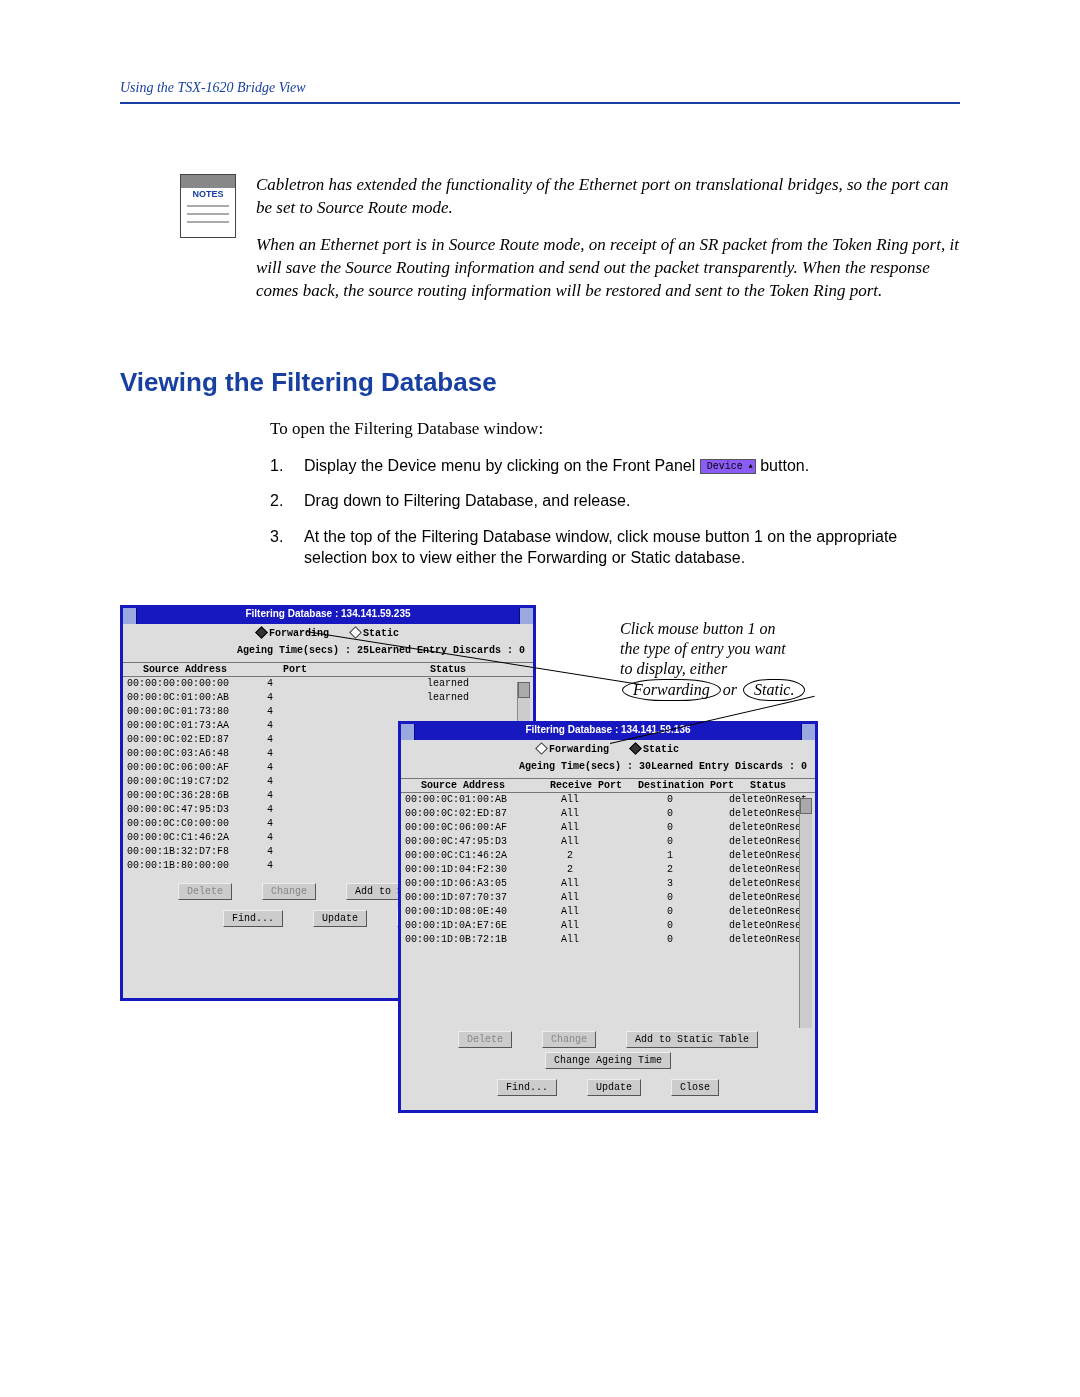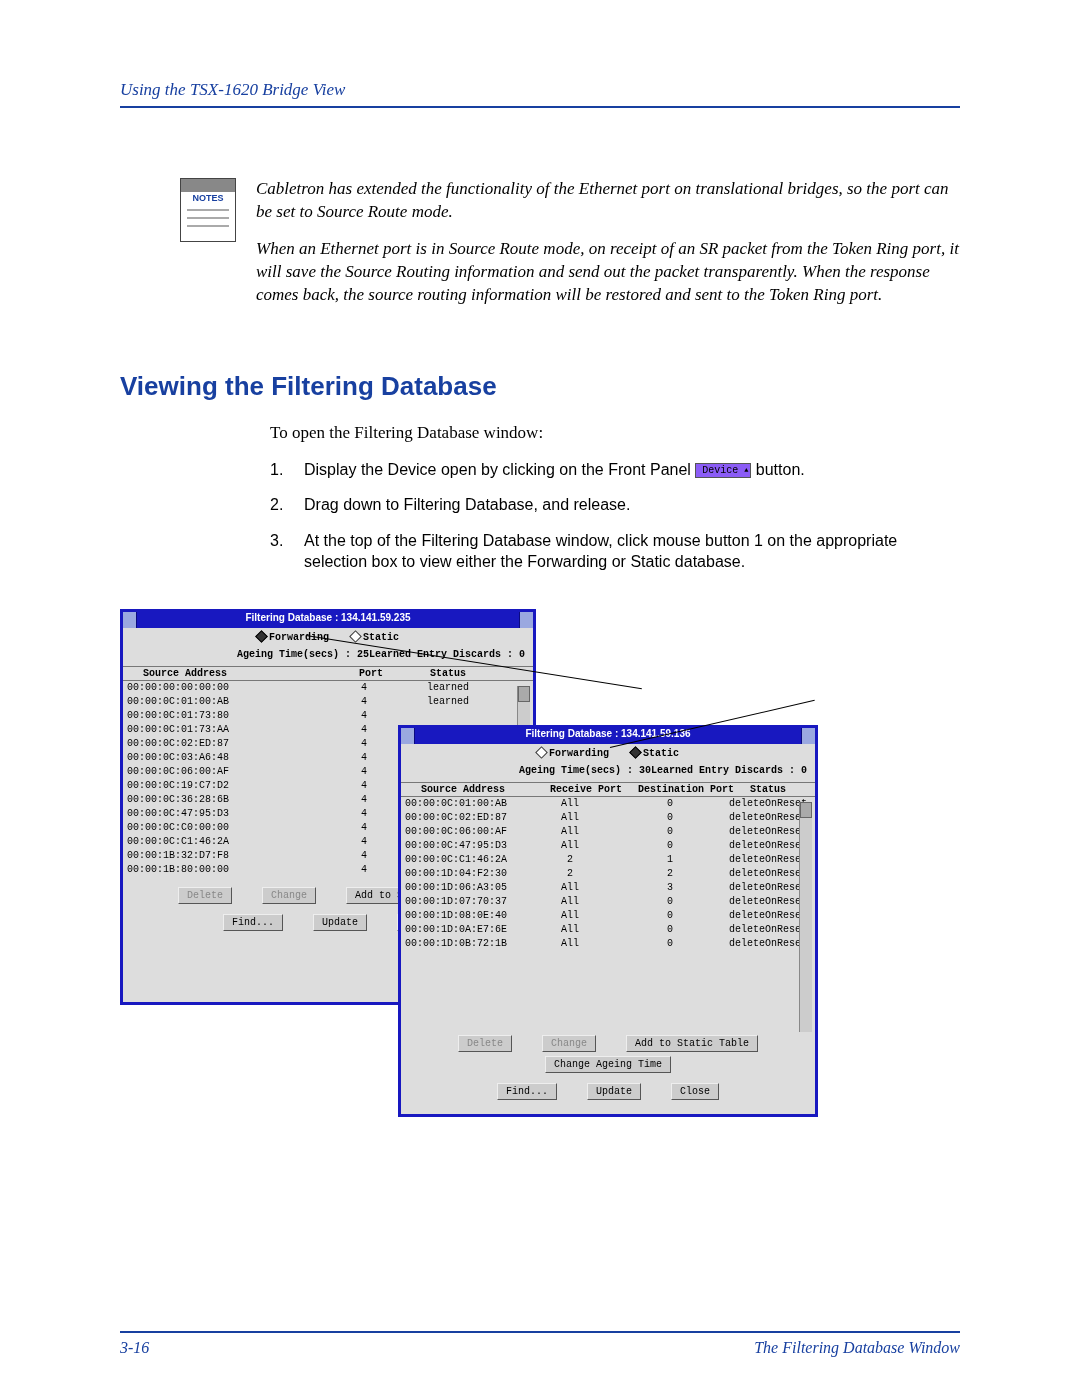--- a/index.html
+++ b/index.html
@@ -12,21 +12,21 @@
     position: relative;
   }
   .page {
     padding: 80px 120px 40px 120px;
     position: relative;
     height: 100%;
   }
   .running-header {
     color: #1840a0;
     font-style: italic;
-    font-size: 17px;
+    font-size: 14px;
     border-bottom: 2px solid #1840a0;
     padding-bottom: 6px;
     margin-bottom: 70px;
   }
   .note-block {
     display: flex;
     gap: 20px;
     margin-bottom: 50px;
     padding-left: 60px;
   }
@@ -78,21 +78,21 @@
   .win .titlebar .tcorner-l { left:0; border-right:1px solid #0a0a80;}
   .win .titlebar .tcorner-r { right:0; border-left:1px solid #0a0a80;}
   .radio-row { text-align:center; padding:4px 0; font: bold 10px 'Courier New',monospace; }
   .radio { display:inline-block; padding:0 8px; cursor:pointer; }
   .radio .dia { display:inline-block; width:9px; height:9px; border:1px solid #333; transform:rotate(45deg); margin-right:3px; vertical-align:-1px; background:#fff;}
   .radio.sel .dia { background:#333; border-color:#000; }
   .stats-row { display:flex; justify-content:flex-end; padding:2px 8px 6px; font: bold 10px 'Courier New',monospace;}
   .tbl-head { display:flex; border-top:1px solid #777; border-bottom:1px solid #777; font-weight:bold; padding:1px 20px;}
   .tbl-body { padding:0 4px; overflow:hidden;}
   .tbl-row { display:flex; padding:0; line-height:14px;}
-  .fwd .c-addr{flex:0 0 140px;} .fwd .c-port{flex:0 0 100px; text-align:right;font-family:Liberation Mono, monospace;} .fwd .c-stat{flex:1; text-align:center;}
+  .fwd .c-addr{flex:0 0 140px;} .fwd .c-port{flex:0 0 100px; text-align:left;font-family:Liberation Mono, monospace;} .fwd .c-stat{flex:1; text-align:center;}
   .sta .c-addr{flex:0 0 120px;} .sta .c-rp{flex:0 0 90px; text-align:center;} .sta .c-dp{flex:0 0 110px; text-align:center;} .sta .c-st{flex:1; text-align:center;}
   .btn-row { text-align:center; padding:6px 0; }
   .btn-row .btn {
     display:inline-block; border:1px solid #555; border-top-color:#eee; border-left-color:#eee;
     padding:2px 8px; margin:2px 12px; font:10px 'Courier New',monospace; background:#ccc; cursor:pointer;
   }
   .btn-row .btn.dis { color:#888; }
   .scrollbar { position:absolute; right:3px; width:13px; background:#ccc; border-left:1px solid #888; }
   .scrollbar .thumb { position:absolute; left:0; right:0; height:16px; background:#aaa; border:1px solid #666; }
 
@@ -140,21 +140,21 @@
   </div>
 
   <h2 class="section">Viewing the Filtering Database</h2>
 
   <div class="body-text">
     <p style="font-family:Georgia,serif;">To open the Filtering Database window:</p>
     <div class="ol">
       <div class="li">
           <span class="num">1.</span>
         <span>
-          <span>Display the Device open by clicking on the Front Panel </span>
+          <span>Display the Device menu by clicking on the Front Panel </span>
           <span class="inline-btn">Device</span>
           <span> button.</span>
         </span>
       </div>
       <div class="li">
           <span class="num">2.</span>
         <span>
           <span>Drag down to </span><b>Filtering Database</b><span>, and release.</span>
         </span>
       </div>
@@ -372,24 +372,28 @@
         <span class="btn">Add to Static Table</span>
         <span class="btn">Change Ageing Time</span>
       </div>
       <div class="btn-row" style="padding-top:0;">
         <span class="btn">Find...</span>
         <span class="btn">Update</span>
         <span class="btn">Close</span>
       </div>
     </div>
 
+    <div class="anno" style="left:500px; top:14px; width:260px;">
+      <div>Click mouse button 1 on</div>
+      <div>the type of entry you want</div>
+      <div>to display, either</div>
+      <div>
+        <span class="oval">Forwarding</span><span>or </span><span class="oval">Static.</span>
+      </div>
+    </div>
 
     <div class="line" style="left:186px; top:26px; width:340px; transform:rotate(9deg);"></div>
     <div class="line" style="left:490px; top:138px; width:210px; transform:rotate(-13deg);"></div>
 
   </div>
 
 
-  <div class="footer">
-    <span>3-16</span>
-    <span>The Filtering Database Window</span>
-  </div>
 </div>
 
 </body></html>

